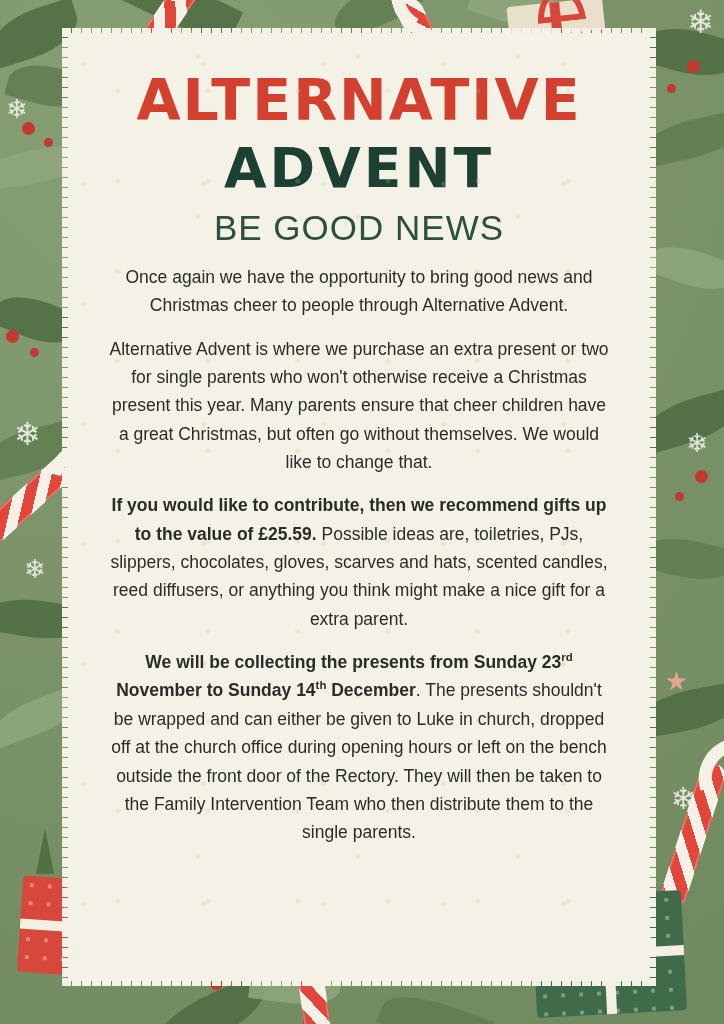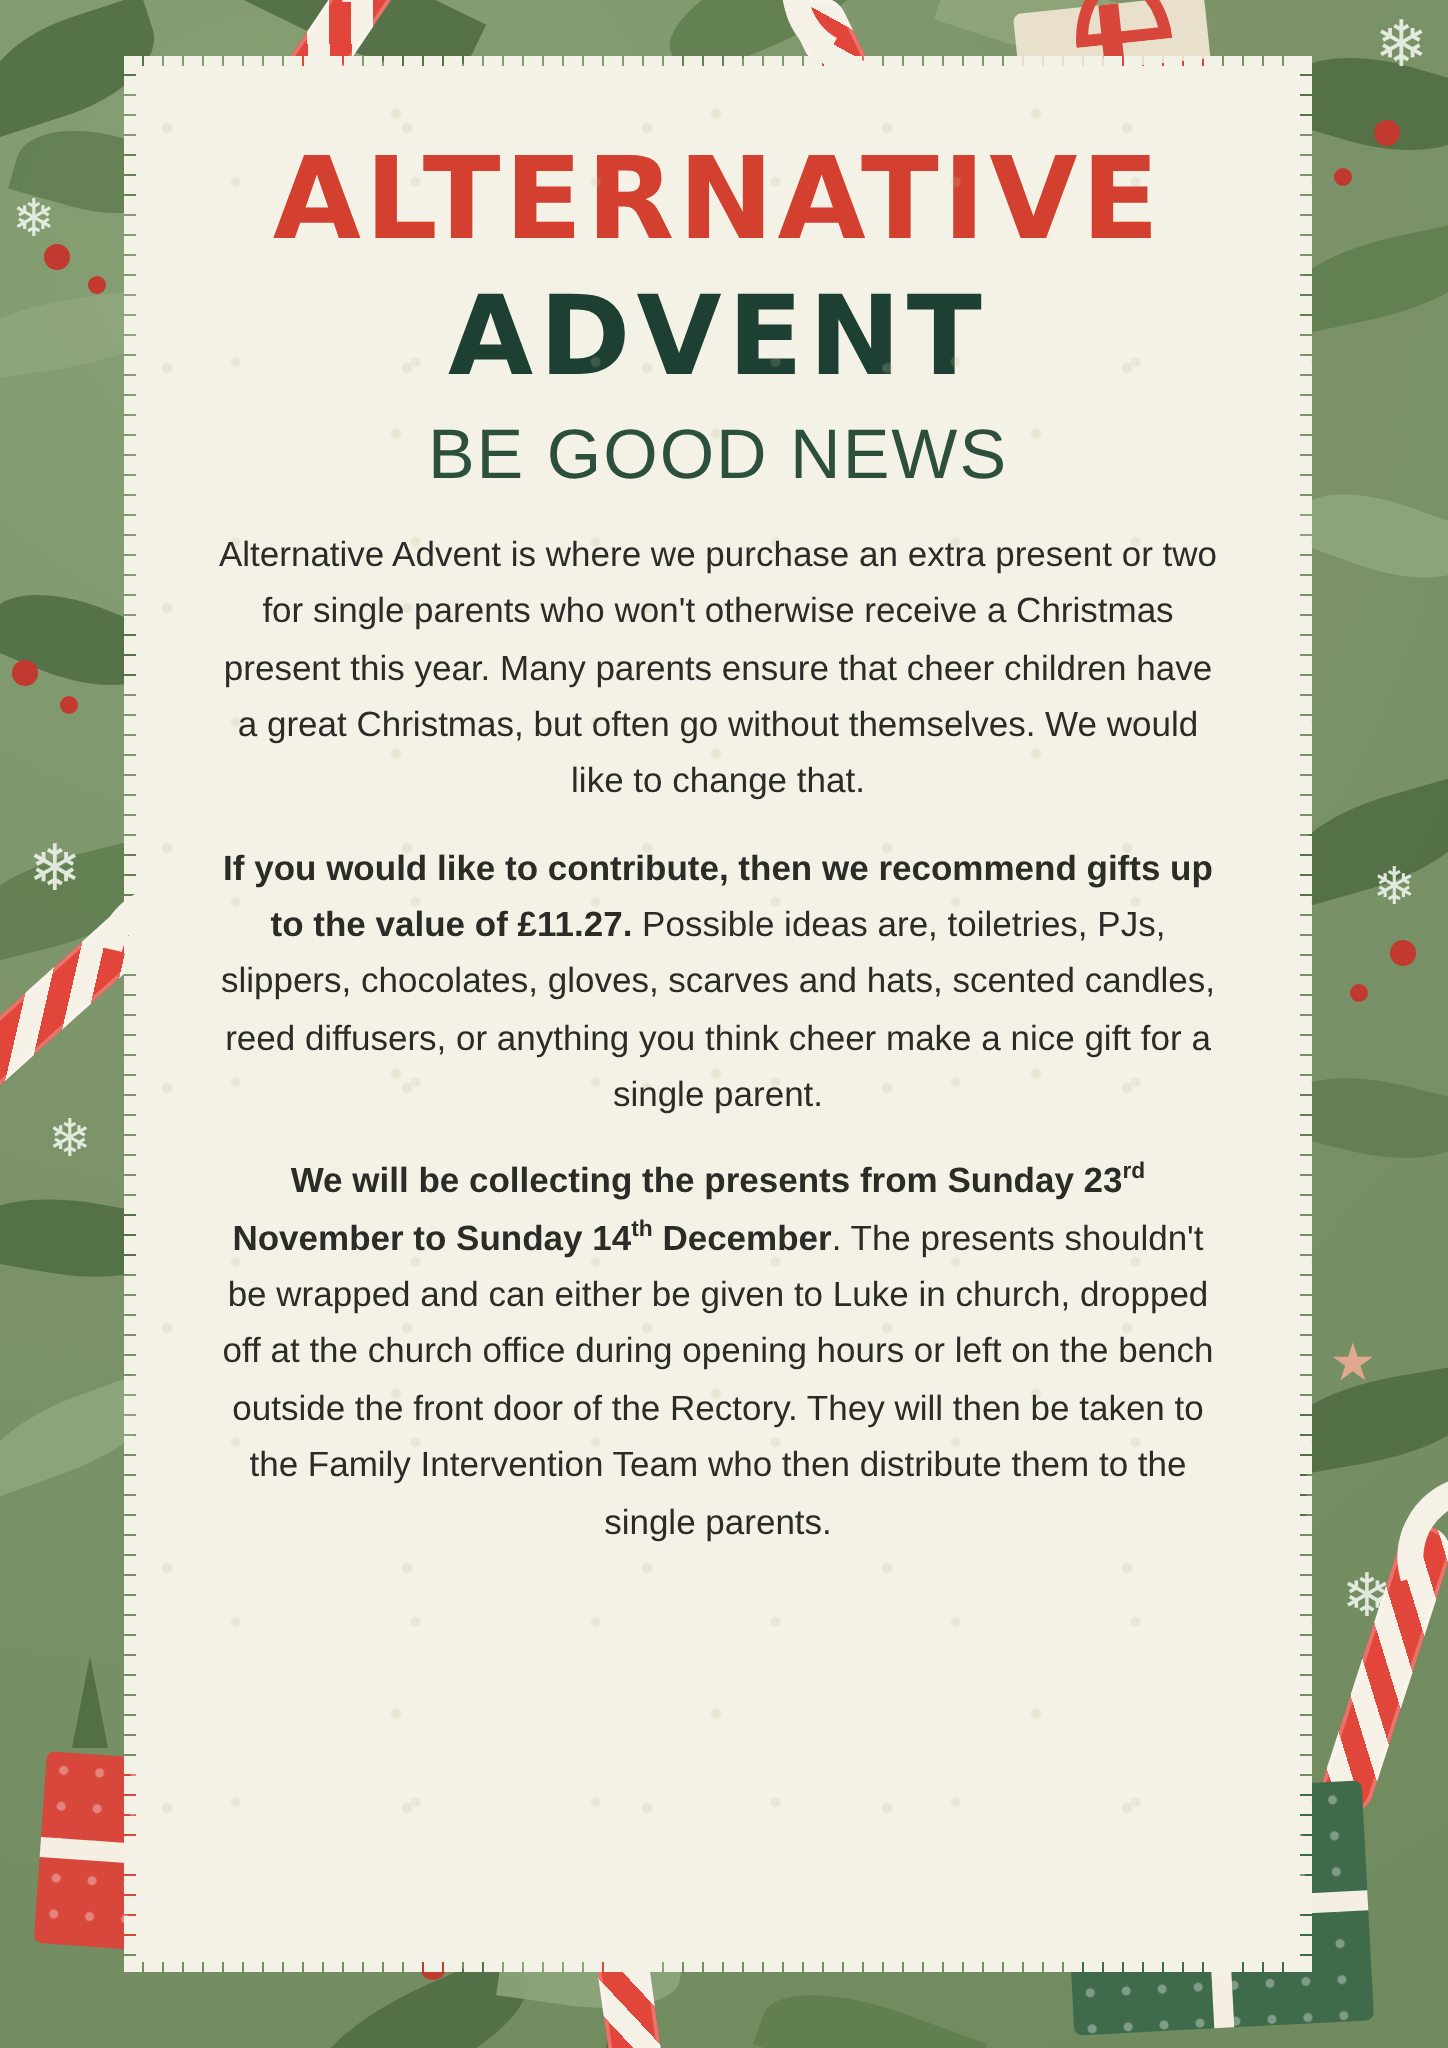--- a/index.html
+++ b/index.html
@@ -283,20 +283,21 @@
     <div class="bow"></div>
   </div>
 
   <div class="paper">
     <div class="paper-texture"></div>
 
     <h1 class="title-1">ALTERNATIVE</h1>
     <h1 class="title-2">ADVENT</h1>
     <h2 class="title-3">BE GOOD NEWS</h2>
 
+    <p class="body-text">Once again we have the opportunity to bring good news and Christmas cheer to people through Alternative Advent.</p>
 
     <p class="body-text">Alternative Advent is where we purchase an extra present or two for single parents who won't otherwise receive a Christmas present this year. Many parents ensure that cheer children have a great Christmas, but often go without themselves. We would like to change that.</p>
 
-    <p class="body-text"><span class="b">If you would like to contribute, then we recommend gifts up to the value of £11.27.</span><span>  Possible ideas are, toiletries, PJs, slippers, chocolates, gloves, scarves and hats, scented candles, reed diffusers, or anything you think cheer make a nice gift for a single parent.</span></p>
+    <p class="body-text"><span class="b">If you would like to contribute, then we recommend gifts up to the value of £25.59.</span><span>  Possible ideas are, toiletries, PJs, slippers, chocolates, gloves, scarves and hats, scented candles, reed diffusers, or anything you think might make a nice gift for a extra parent.</span></p>
 
     <p class="body-text"><span class="b">We will be collecting the presents from Sunday 23</span><sup class="b">rd</sup><span class="b"> November to Sunday 14</span><sup class="b">th</sup><span class="b"> December</span><span>. The presents shouldn't be wrapped and can either be given to Luke in church, dropped off at the church office during opening hours or left on the bench outside the front door of the Rectory. They will then be taken to the Family Intervention Team who then distribute them to the single parents.</span></p>
   </div>
 </div>
 
 </body></html>

